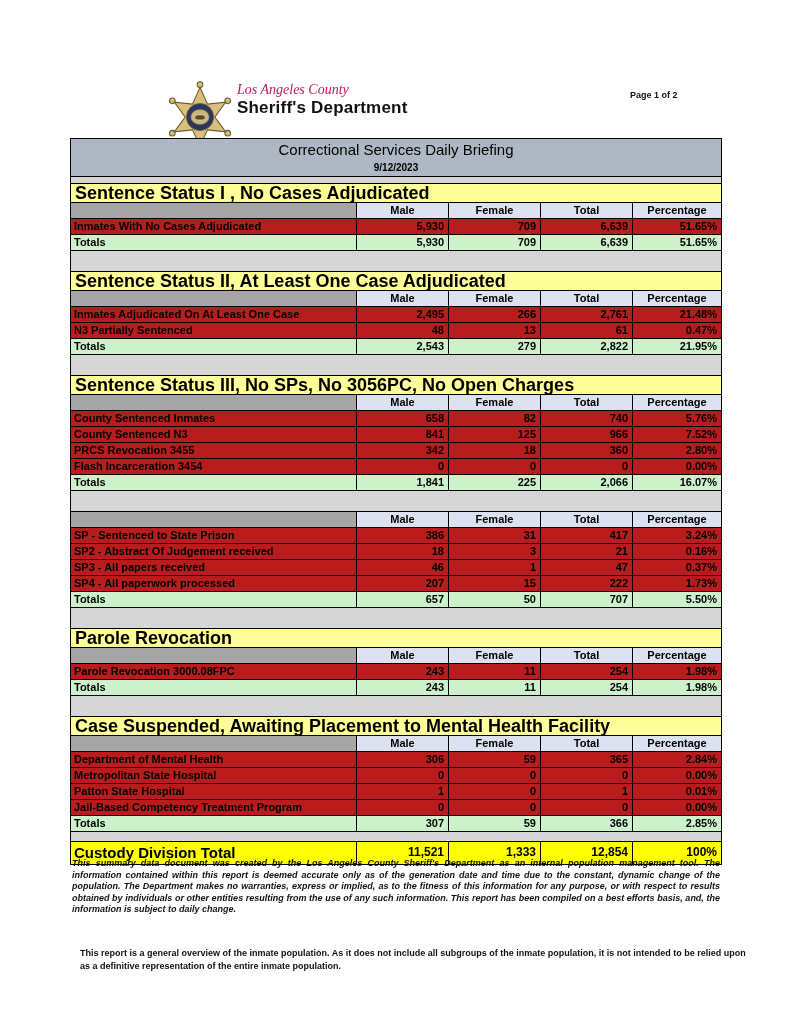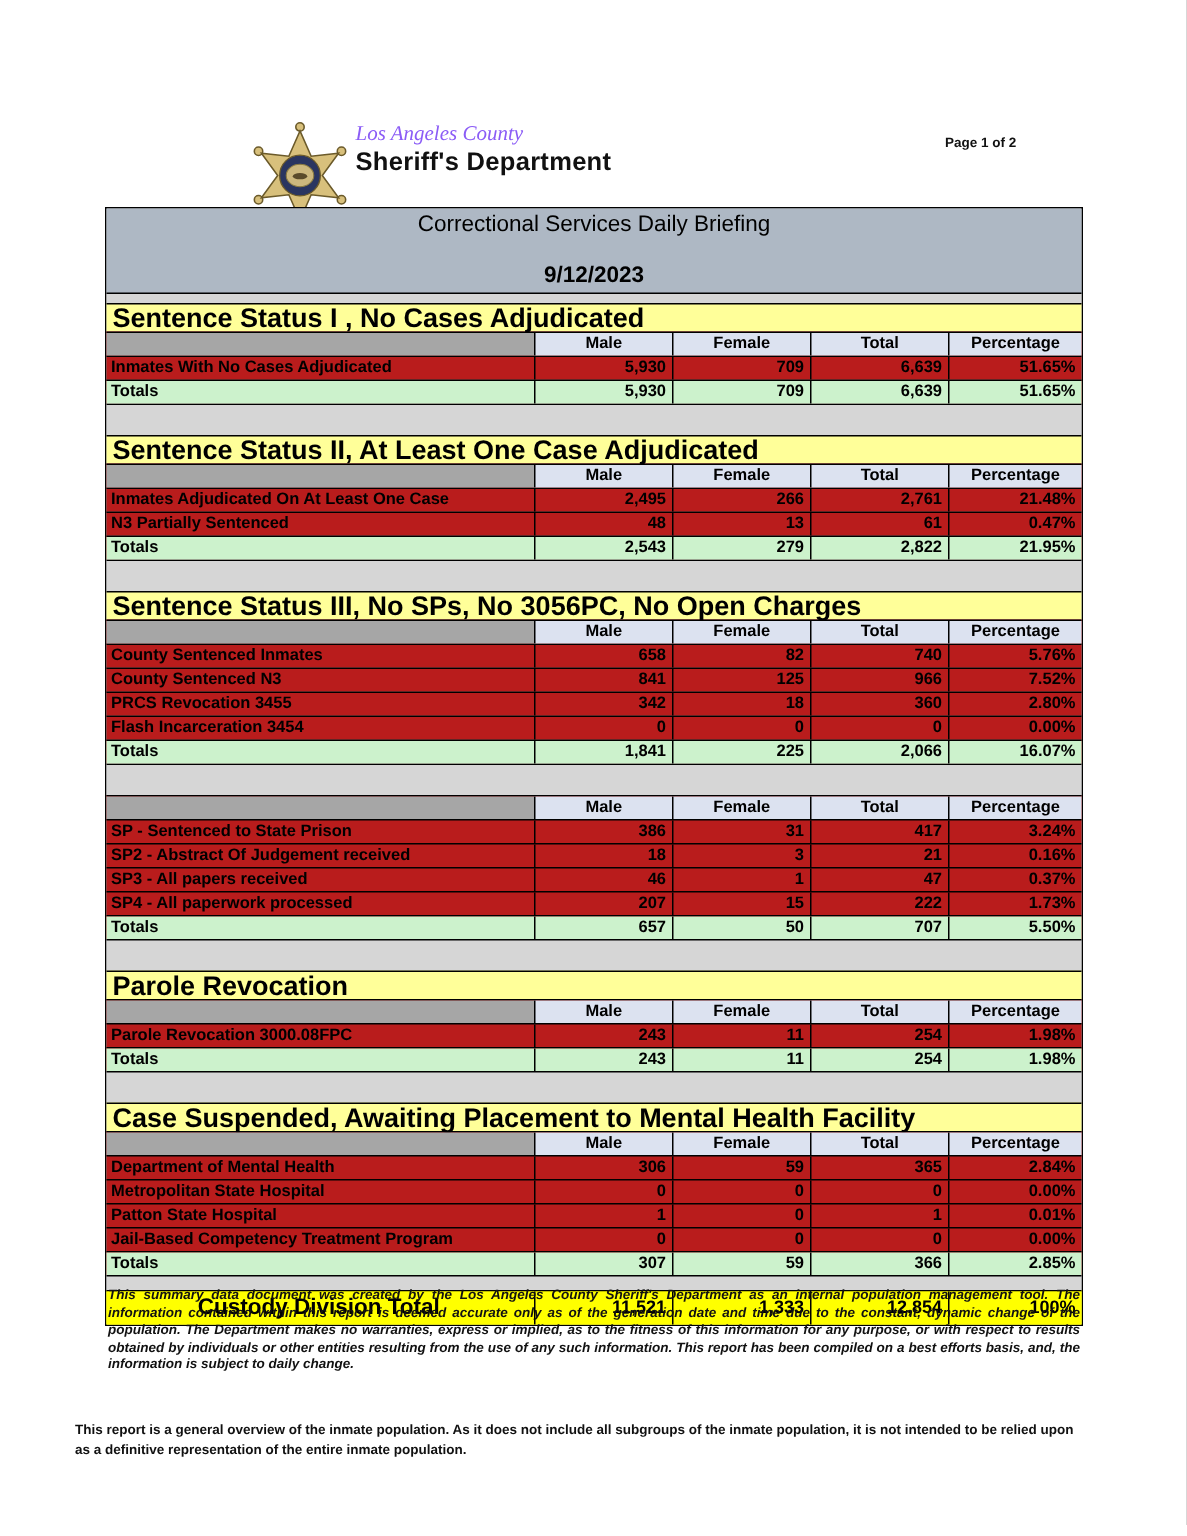--- a/index.html
+++ b/index.html
@@ -2,53 +2,53 @@
 <html><head>
 <meta charset="utf-8">
 <style>
   * { margin:0; padding:0; box-sizing:border-box; }
   body { background:#888; font-family:"Liberation Sans", sans-serif; }
   .page { position:relative; width:791px; height:1024px; background:#ffffff; margin:0 auto; overflow:hidden; }
 
   
   .logo { position:absolute; left:165px; top:73px; }
   .agency { position:absolute; left:237px; top:82px; }
-  .agency-line1 { font-family:"Liberation Serif", serif; font-style:italic; font-size:14px; color:#8b5cf6; }
+  .agency-line1 { font-family:"Liberation Serif", serif; font-style:italic; font-size:14px; color:#be185d; }
   .agency-line2 { font-size:17px; font-weight:bold; letter-spacing:0.2px; color:#111; margin-top:0; }
   .page-label { position:absolute; left:630px; top:90px; font-size:9px; font-weight:bold; color:#111; }
 
   
   .report { position:absolute; left:70px; top:138px; width:652px; border:1px solid #000; background:#d6d6d6; }
   .title-bar { background:#aeb8c4; border-bottom:1px solid #000; text-align:center; padding:2px 0 3px; }
   .title-main { font-size:15px; font-weight:normal; color:#000; }
-  .title-date { font-size:15px; font-weight:bold; color:#000; margin-top:17px; }
+  .title-date { font-size:10px; font-weight:bold; color:#000; margin-top:4px; }
 
   .spacer { height:21px; border-top:1px solid #000; background:#d6d6d6; }
   .spacer.first { height:6px; border-top:none; }
   .spacer.small { height:10px; }
 
   .section-title { height:19px; line-height:18px; border-top:1px solid #000; background:#ffff99; font-size:18px; font-weight:bold; padding-left:4px; color:#000; }
 
   .row { display:grid; grid-template-columns:285px 92px 92px 92px 1fr; border-top:1px solid #000; background:#b91c1c; }
   .row .c { height:15px; line-height:14px; font-size:11px; font-weight:bold; color:#000; overflow:hidden; white-space:nowrap; }
   .row .c + .c { border-left:1px solid #000; }
   .c.label { padding-left:3px; text-align:left; }
   .c.num { padding-right:4px; text-align:right; }
   .row.head .c { text-align:center; padding-right:0; background:#dce2f0; }
   .row.head .c.ghead { background:#a6a6a6; }
   .row.totals .c { background:#ccf2cc; }
   .row.totals .c.tlabel { text-align:left; padding-right:4px; }
 
   .row.custody { background:#ffff00; }
   .row.custody .c { background:#ffff00; height:22px; line-height:21px; font-size:12px; }
-  .row.custody .c.clabel { text-align:center; padding-right:5px; font-size:15px; }
+  .row.custody .c.clabel { text-align:left; padding-right:5px; font-size:15px; }
 
   
   .footnote1 { position:absolute; left:72px; top:858px; width:648px; font-size:9px; font-weight:bold; font-style:italic; line-height:11.5px; color:#111; text-align:justify; }
-  .footnote2 { position:absolute; left:50px; top:947px; width:668px; font-size:9px; font-weight:bold; line-height:12.5px; color:#111; }
+  .footnote2 { position:absolute; left:80px; top:947px; width:668px; font-size:9px; font-weight:bold; line-height:12.5px; color:#111; }
 </style>
 </head>
 <body>
 
 <div class="page">
 
   <svg class="logo" width="70" height="88" viewBox="-40 -44 80 88">
     <g stroke="#6b5a2a" stroke-width="1.2" fill="#d8c07c">
       <circle cx="0" cy="-37" r="3.2"></circle>
         <circle cx="31.6" cy="-18.5" r="3.2"></circle>

